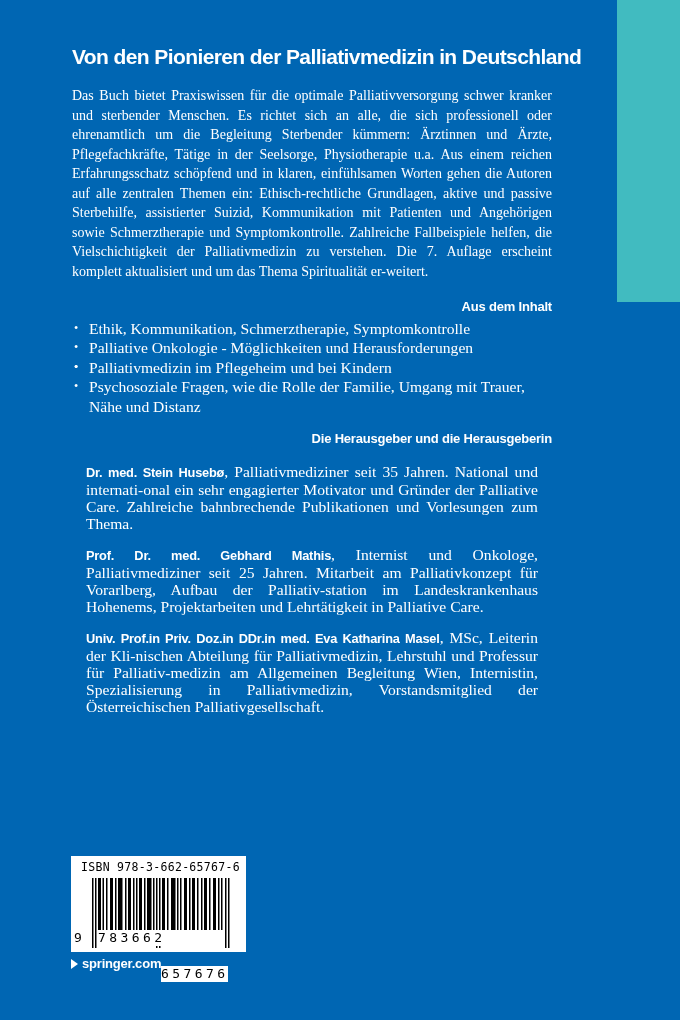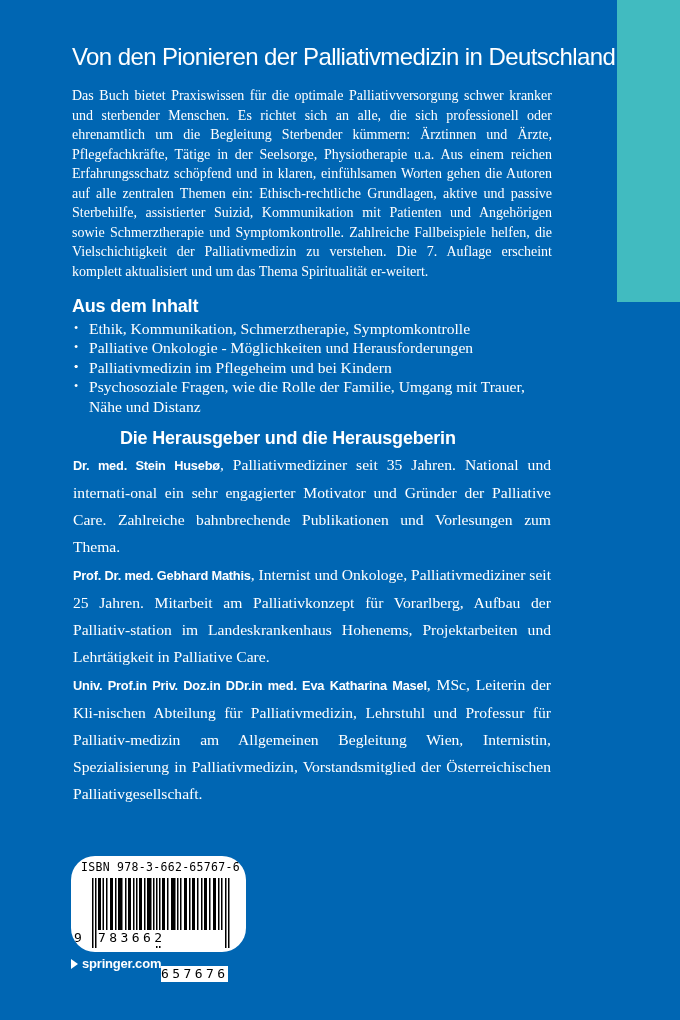--- a/index.html
+++ b/index.html
@@ -24,41 +24,42 @@
       background: #41bbc0;
     }
     .content {
       position: absolute;
       left: 72px;
       top: 42px;
       width: 480px;
     }
     .title {
       font-family: "Liberation Sans", "DejaVu Sans", sans-serif;
-      font-weight: normal;
-      font-size: 24px;
+      font-weight: bold;
+      font-size: 21px;
       letter-spacing: -0.6px;
       line-height: 30px;
       margin: 0 0 14px 0;
       white-space: nowrap;
     }
     .body-text {
       font-family: "Liberation Serif", "DejaVu Serif", serif;
       font-size: 14px;
       line-height: 19.5px;
       text-align: justify;
       margin: 0;
     }
     .section-heading {
       font-family: "Liberation Sans", "DejaVu Sans", sans-serif;
       font-weight: bold;
-      font-size: 18px;
+      font-size: 13px;
       letter-spacing: -0.2px;
       line-height: 19.5px;
       margin: 0;
+      text-align: right;
     }
     .intro {
       margin-bottom: 16px;
     }
     .contents-block {
       margin-bottom: 13px;
     }
     .bullet-list {
       list-style: none;
       margin: 2px 0 0 0;
@@ -73,44 +74,43 @@
     }
     .bullet-list li .bullet {
       position: absolute;
       left: 2px;
       top: 0;
       font-size: 12px;
     }
     .editor {
       font-family: "Liberation Serif", "DejaVu Serif", serif;
       font-size: 15.6px;
-      line-height: 27px;
+      line-height: 17px;
       text-align: justify;
-      margin: 1px;
+      margin: 14px;
     }
     .editor .name {
       font-family: "Liberation Sans", "DejaVu Sans", sans-serif;
       font-weight: bold;
       font-size: 12.8px;
       letter-spacing: -0.2px;
     }
     .editors-heading {
       margin-bottom: 2px;
       padding-left: 48px;
     }
     .barcode-box {
       position: absolute;
       left: 71px;
       top: 856px;
       width: 175px;
       height: 96px;
       background: #ffffff;
       color: #000;
       box-sizing: border-box;
-      border-radius: 24px;
     }
     .isbn-text {
       position: absolute;
       left: 10px;
       top: 4px;
       font-family: "DejaVu Sans Mono", "Liberation Mono", monospace;
       font-size: 11.5px;
       letter-spacing: 0.3px;
       white-space: nowrap;
     }

